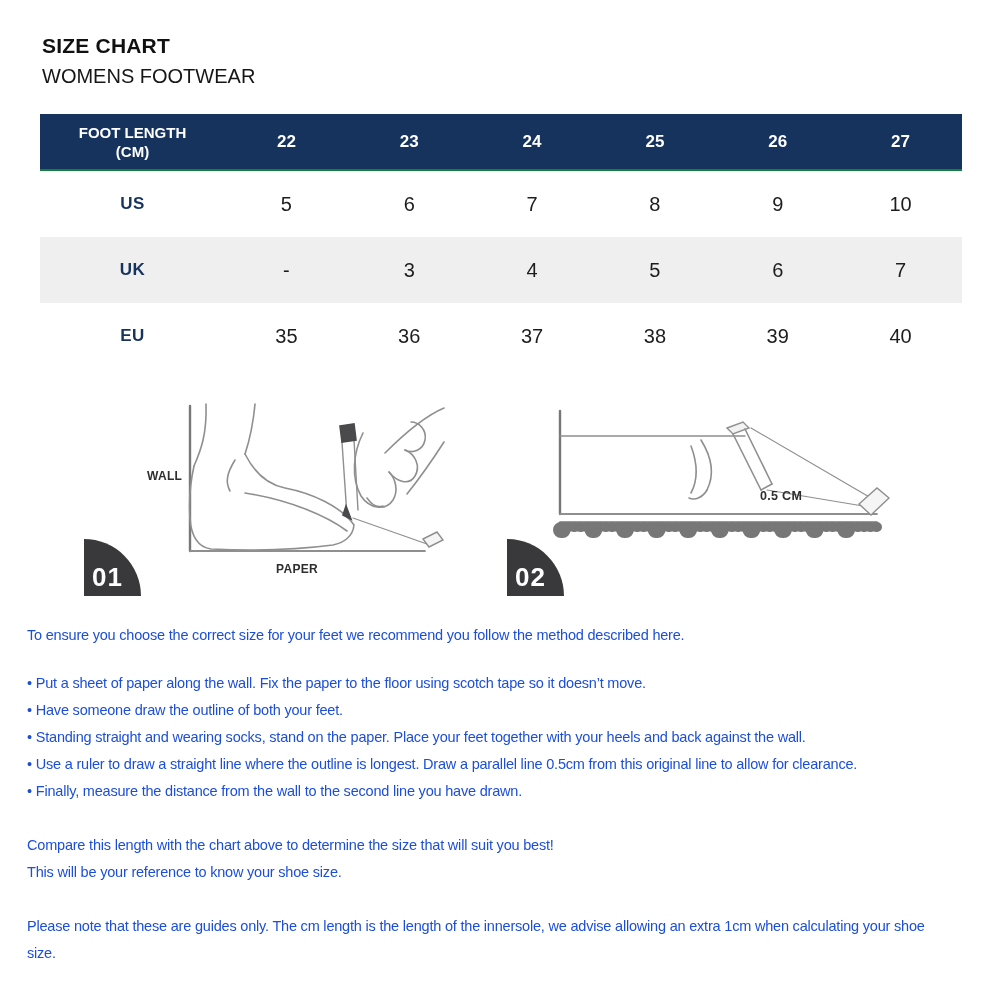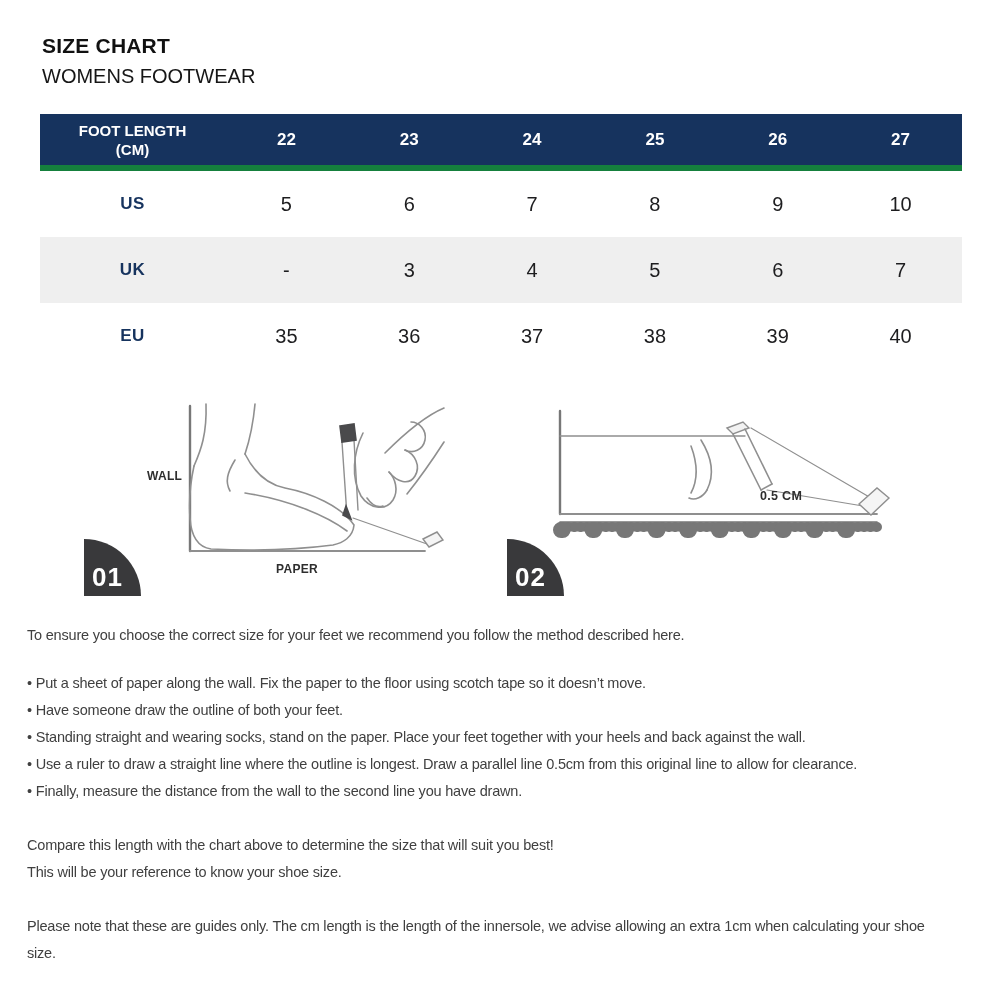--- a/index.html
+++ b/index.html
@@ -9,21 +9,21 @@
 
   
   .title-block { position:absolute; left:42px; top:34px; }
   .page-title { font-size:21px; font-weight:bold; letter-spacing:0.2px; color:#111; }
   .page-subtitle { font-size:20px; font-weight:400; margin-top:7px; color:#161616; }
 
   
   .size-table { position:absolute; left:40px; top:114px; width:922px; }
   .trow { display:grid; grid-template-columns:185px repeat(6,1fr); align-items:stretch; }
   .trow .cell { display:flex; align-items:center; justify-content:center; text-align:center; }
-  .thead { height:57px; background:#16335e; border-bottom:6px solid #15803d; }
+  .thead { height:57px; background:#16335e; border-bottom:2px solid #15803d; }
   .thead .cell { color:#fff; font-weight:bold; font-size:17px; }
   .thead .label-cell { font-size:15px; line-height:19px; }
   .thead .label-cell .wrap { display:block; width:125px; }
   .tbody-row { height:66px; }
   .tbody-row.alt { background:#efefef; }
   .tbody-row .row-label { color:#16335e; font-weight:bold; font-size:17px; letter-spacing:0.4px; }
   .tbody-row .val { font-size:20px; color:#1d1d1f; }
 
   
   .figures { position:absolute; left:0; top:398px; width:1000px; height:212px; }
@@ -34,21 +34,21 @@
 
   .step-badge { position:absolute; width:57px; height:57px; background:#39393b;
     border-radius:0 100% 0 0; top:141px; }
   .badge-1 { left:84px; }
   .badge-2 { left:507px; }
   .step-badge .num { position:absolute; left:8px; bottom:3px; color:#fff;
     font-weight:bold; font-size:26px; letter-spacing:1px; }
 
   
   .copy { position:absolute; left:27px; top:622px; width:965px;
-    font-size:14.5px; letter-spacing:-0.2px; line-height:27px; color:#404040; }
+    font-size:14.5px; letter-spacing:-0.2px; line-height:27px; color:#1d4ed8; }
   .copy .intro { margin-bottom:21px; white-space:nowrap; }
   .copy .step { white-space:nowrap; }
   .copy .step::before { content:"\2022  "; }
   .copy .ref { margin-top:27px; }
   .copy .ref div { white-space:nowrap; }
   .copy .note { margin-top:27px; max-width:900px; }
 </style>
 </head>
 <body>
 

